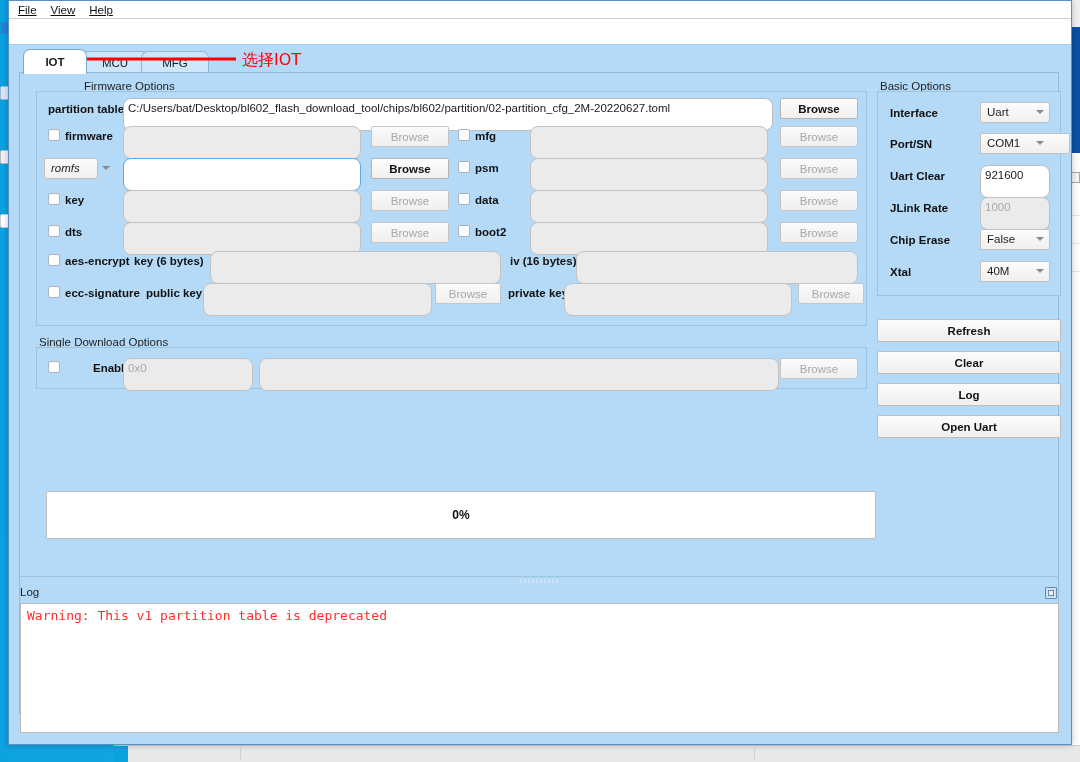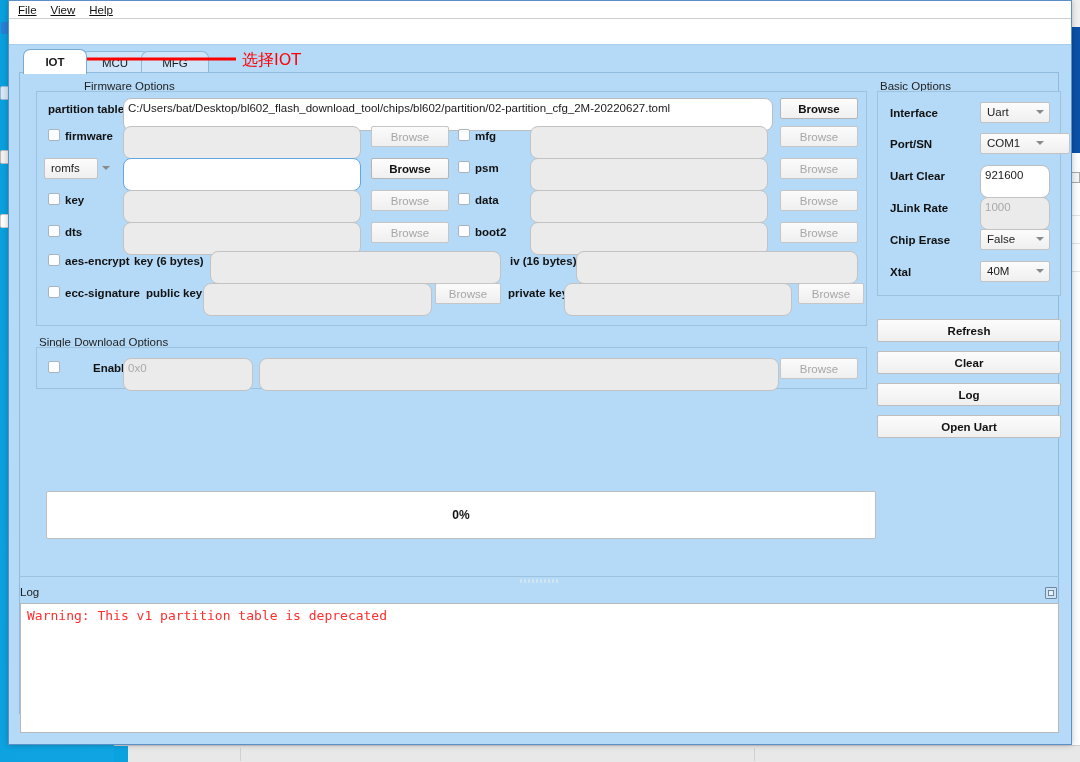--- a/index.html
+++ b/index.html
@@ -318,21 +318,21 @@
 
       <div class="cb" style="left:28px; top:56px;"></div>
       <div class="lbl" style="left:45px; top:57px;">firmware</div>
       <div class="txt" style="left:103px; top:53px; width:238px;"></div>
       <div class="btn" style="left:351px; top:53px; width:78px;">Browse</div>
       <div class="cb" style="left:438px; top:56px;"></div>
       <div class="lbl" style="left:455px; top:57px;">mfg</div>
       <div class="txt" style="left:510px; top:53px; width:238px;"></div>
       <div class="btn" style="left:760px; top:53px; width:78px;">Browse</div>
 
-      <div class="combo" style="left:24px; top:85px; width:54px;">romfs</div>
+      <div class="combo" style="left:24px; top:85px; width:54px;font-style:italic;">romfs</div>
       <div class="combo" style="left:24px; top:85px; width:72px; background:transparent; border:none;">
         <span class="arrow"></span>
       </div>
       <div class="txt focus" style="left:103px; top:85px; width:238px;"></div>
       <div class="btn enabled" style="left:351px; top:85px; width:78px;">Browse</div>
       <div class="cb" style="left:438px; top:88px;"></div>
       <div class="lbl" style="left:455px; top:89px;">psm</div>
       <div class="txt" style="left:510px; top:85px; width:238px;"></div>
       <div class="btn" style="left:760px; top:85px; width:78px;">Browse</div>
 

